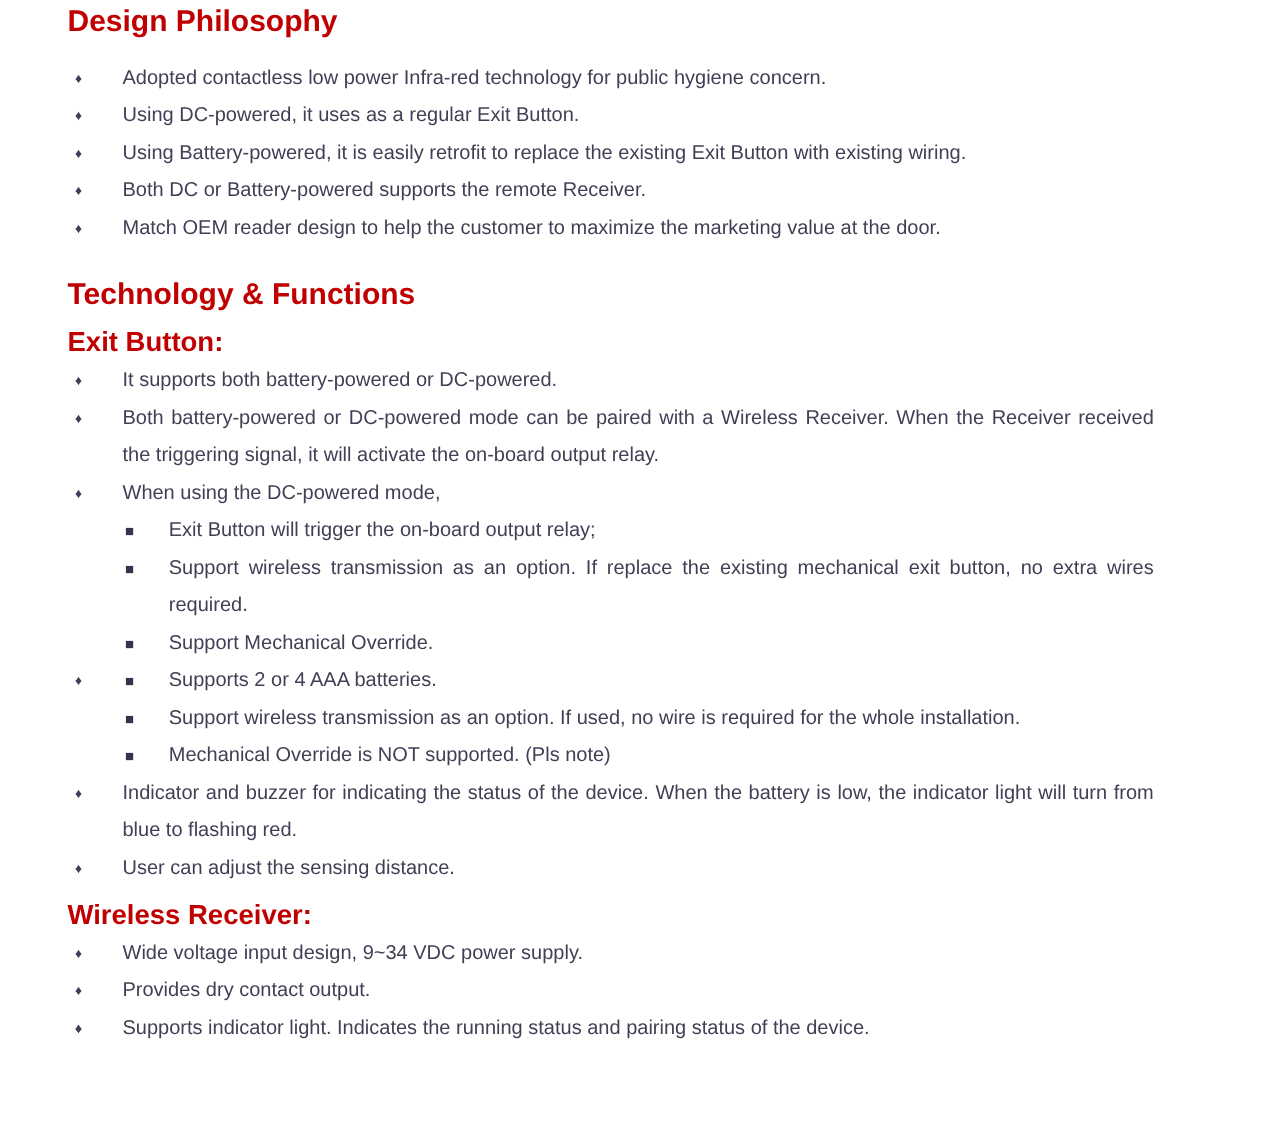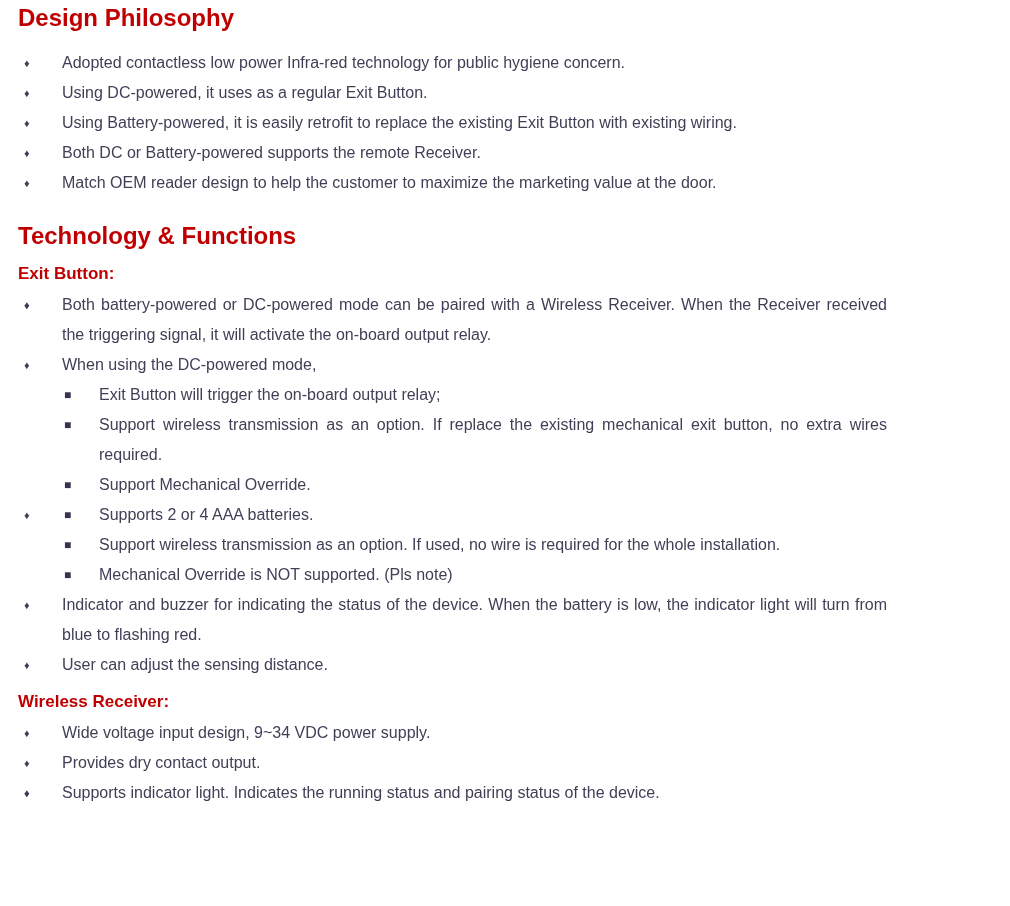--- a/index.html
+++ b/index.html
@@ -11,35 +11,36 @@
     width: 1010px;
     height: 906px;
     overflow: hidden;
     font-family: "Liberation Sans", sans-serif;
     color: #3f3f55;
   }
   .page {
     padding: 4px 20px 0 18px;
     box-sizing: border-box;
     width: 907px;
+    margin-left: 36px;
   }
   .h1 {
     color: #c00000;
     font-size: 24px;
     line-height: 28px;
     font-weight: bold;
     margin: 0 0 16px 0;
   }
   .h1.spaced {
     margin-top: 24px;
     margin-bottom: 12px;
   }
   .h2 {
     color: #c00000;
-    font-size: 17px;
+    font-size: 22px;
     line-height: 24px;
     font-weight: bold;
     margin: 10px 0 4px 0;
   }
   .li1 {
     position: relative;
     padding-left: 44px;
     font-size: 16px;
     line-height: 30px;
   }
@@ -96,20 +97,21 @@
     <span class="marker">♦</span>
     <span>Match OEM reader design to help the customer to maximize the marketing value at the door.</span>
   </div>
 
   <div class="h1 spaced">Technology &amp; Functions</div>
 
   <div class="h2">Exit Button:</div>
 
   <div class="li1">
     <span class="marker">♦</span>
+    <span>It supports both battery-powered or DC-powered.</span>
   </div>
   <div class="li1 justify">
     <span class="marker">♦</span>
     <span>Both battery-powered or DC-powered mode can be paired with a Wireless Receiver. When the Receiver received the triggering signal, it will activate the on-board output relay.</span>
   </div>
   <div class="li1">
     <span class="marker">♦</span>
     <span>When using the DC-powered mode,</span>
   </div>
   <div class="li2">

